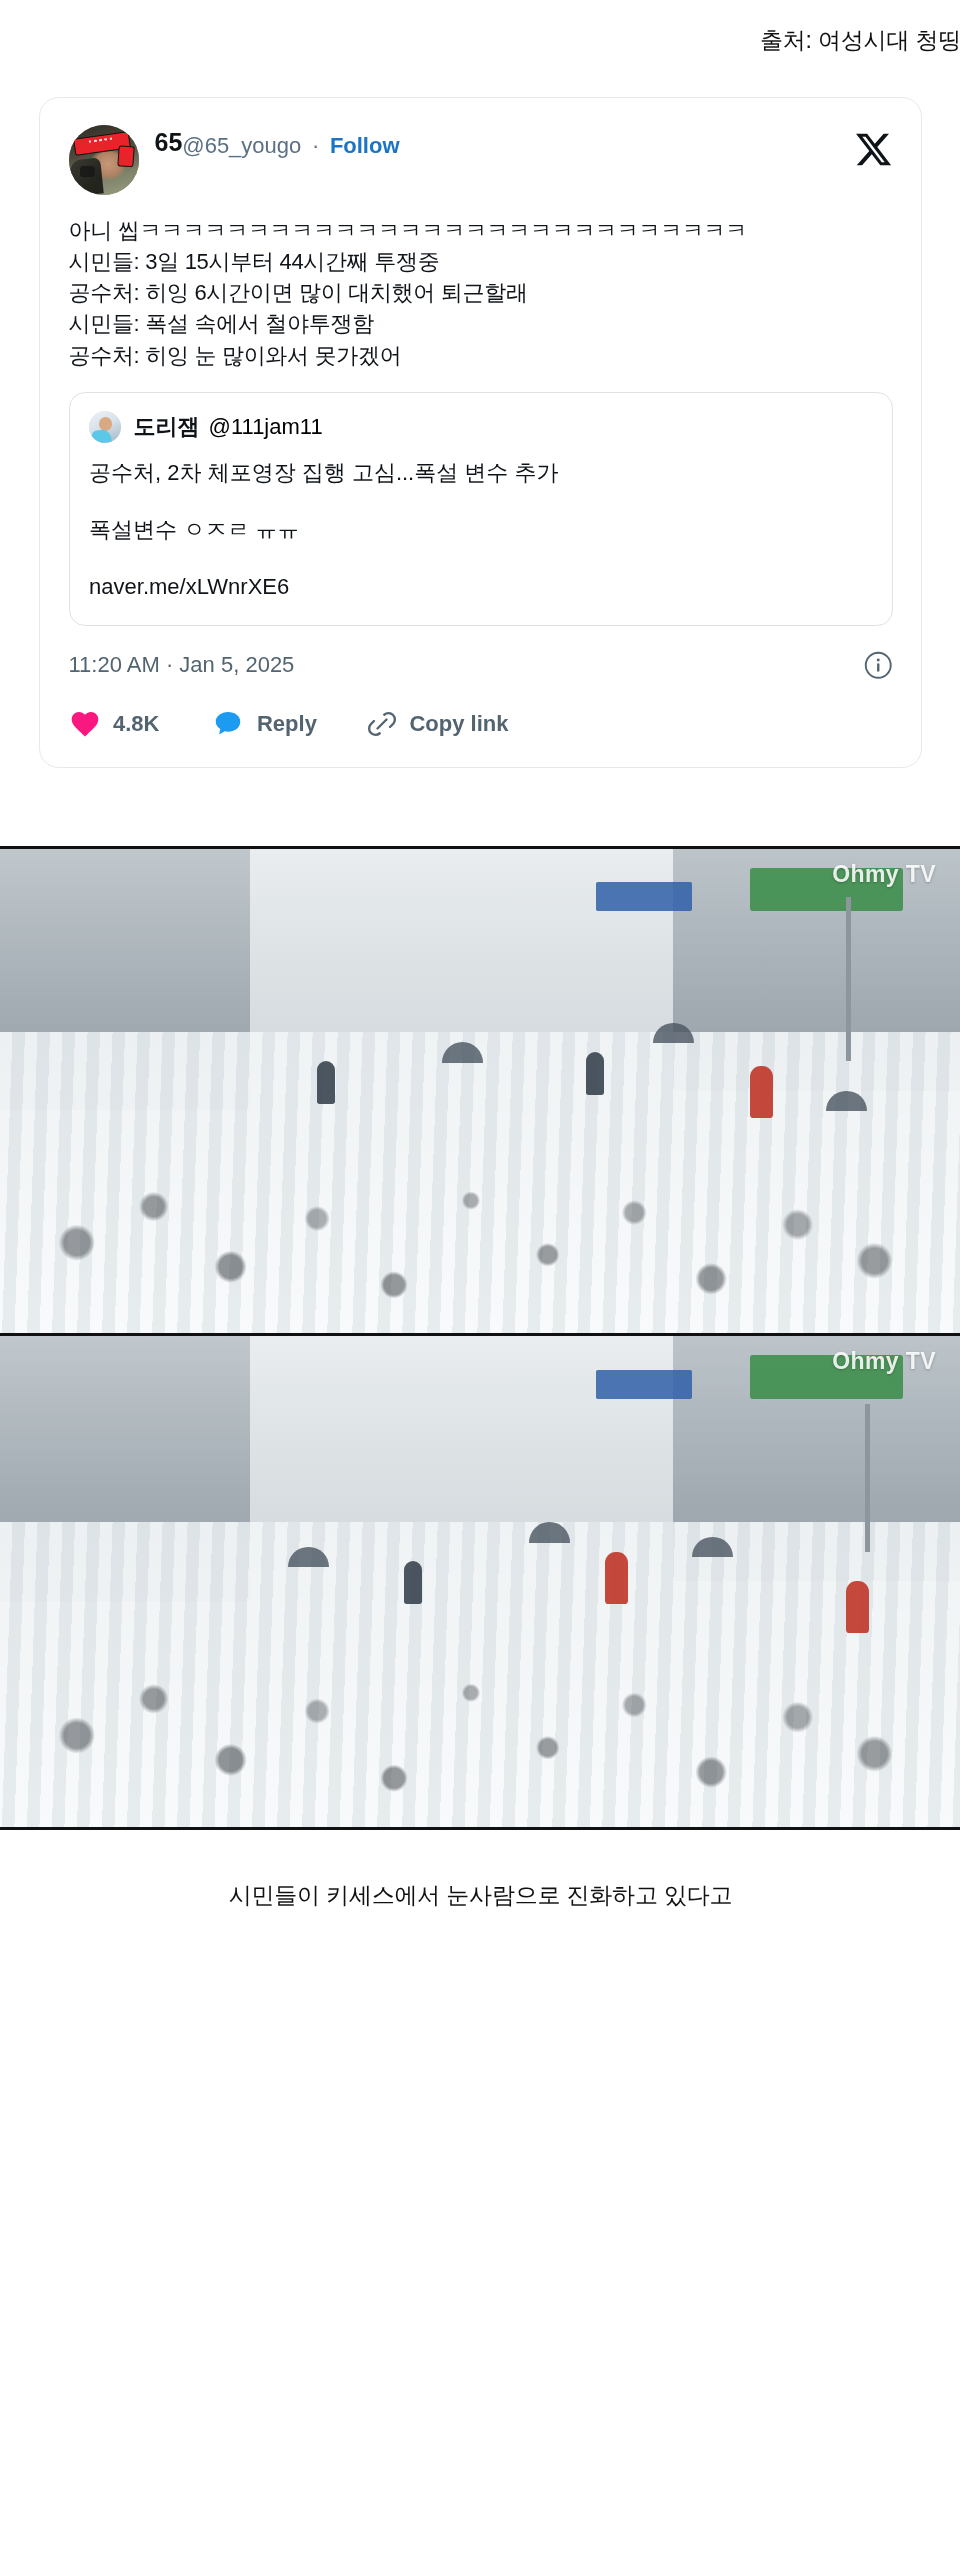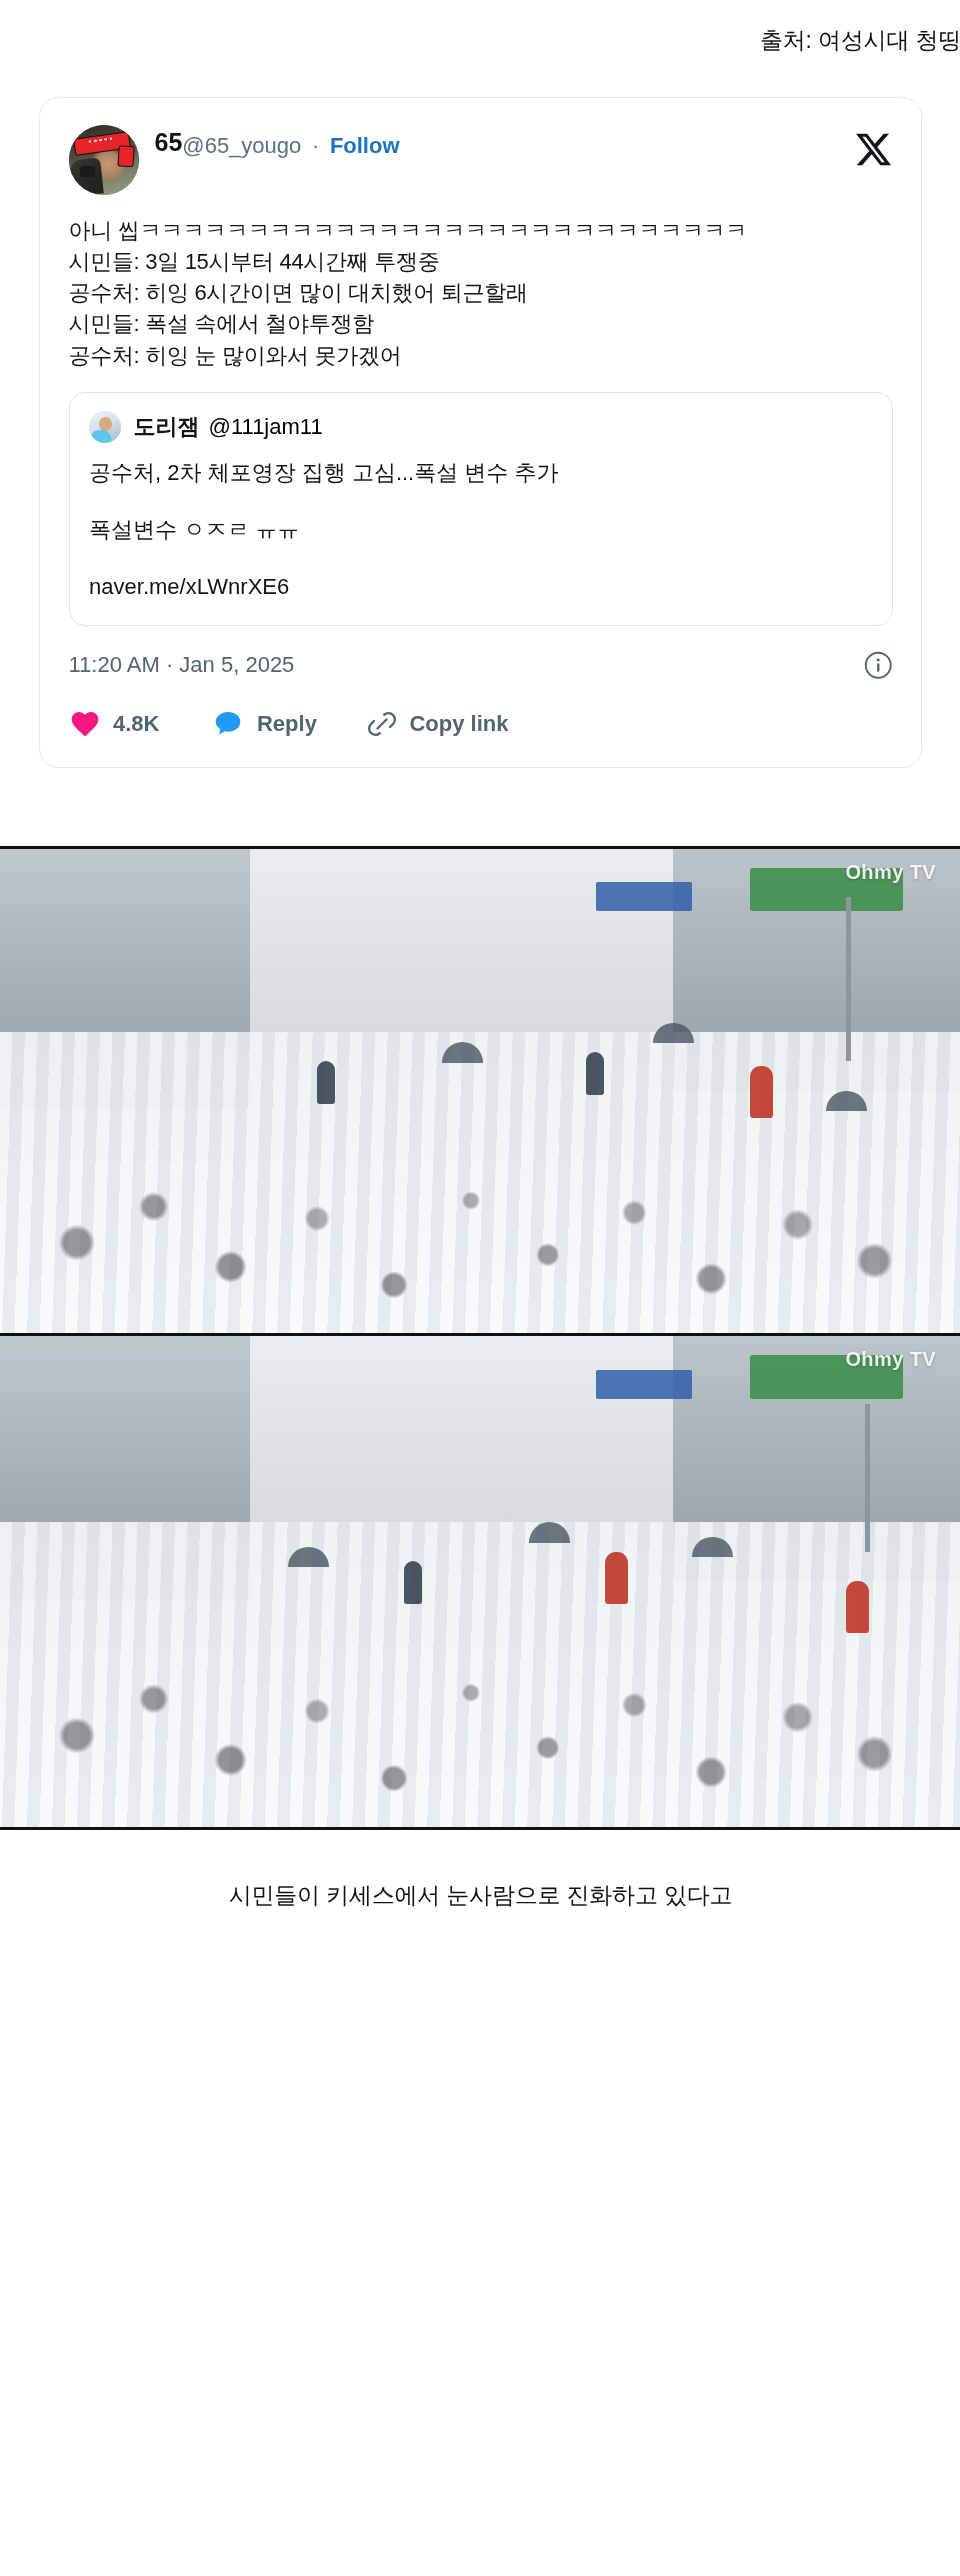--- a/index.html
+++ b/index.html
@@ -331,21 +331,21 @@
     opacity: .85;
   }
   .flag-pole {
     position: absolute;
     width: 5.3px;
     background: #8d969c;
   }
   .watermark {
     position: absolute;
     right: 25px; top: 12.5px;
-    font-size: 20px;
+    font-size: 23px;
     color: rgba(255,255,255,.88);
     font-weight: bold;
     letter-spacing: 0.4px;
     text-shadow: 0 0.9px 2.7px rgba(0,0,0,.25);
     font-family: "Liberation Sans", sans-serif;
   }
 
   
   .bottom-caption {
     text-align: center;

